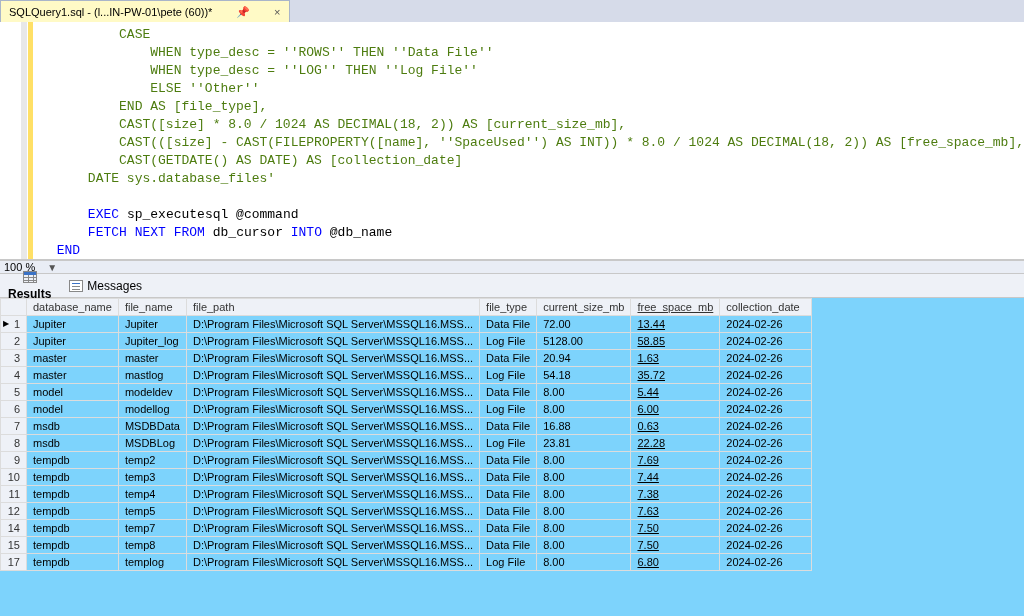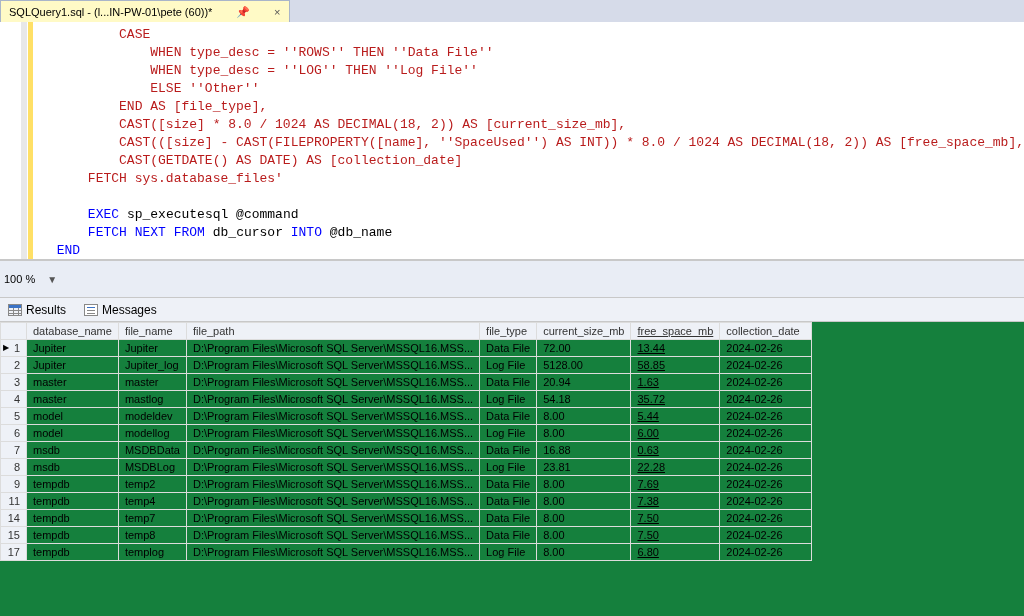--- a/index.html
+++ b/index.html
@@ -68,25 +68,25 @@
   .code {
     flex: 1;
     font-family: Consolas, "Courier New", monospace;
     font-size: 13px;
     line-height: 18px;
     white-space: pre;
     padding: 4px 0 0 4px;
     color: #000;
   }
   .kw { color: #0000ff; }
-  .str { color: #b91c1c; text-align: right; }
+  .str { color: #4d7c0f; text-align: right; }
   .var { color: #000; }
   
   .zoom-bar {
-    height: 38px;
+    height: 14px;
     background: #e9edf5;
     border-top: 1px solid #c8c8c8;
     border-bottom: 1px solid #c8c8c8;
     display: flex;
     align-items: center;
     font-size: 11px;
     padding-left: 4px;
     gap: 12px;
   }
   .zoom-bar .dd {
@@ -104,21 +104,22 @@
     gap: 10px;
   }
   .results-tabs .rtab {
     display: flex;
     align-items: center;
     gap: 4px;
     font-size: 12px;
     padding: 2px 4px;
   }
   .results-tabs .rtab.active {
-    font-weight: normal;
+    font-weight: bold;
+    flex-direction: column;
   }
   .grid-icon {
     width: 14px; height: 12px;
     display: inline-block;
     background:
       linear-gradient(#3b73c6,#3b73c6) 0 0/100% 3px no-repeat,
       linear-gradient(#888,#888) 0 5px/100% 1px no-repeat,
       linear-gradient(#888,#888) 0 8px/100% 1px no-repeat,
       linear-gradient(#888,#888) 0 11px/100% 1px no-repeat,
       linear-gradient(#888,#888) 4px 3px/1px 100% no-repeat,
@@ -136,21 +137,21 @@
     content:"";
     position:absolute;
     left:2px; top:2px; right:2px; height:1px;
     background:#3b73c6;
     box-shadow: 0 3px 0 #888, 0 6px 0 #888;
   }
   
   .grid-wrap {
     flex: 1;
     overflow: auto;
-    background: #15803d;
+    background: #7dd3fc;
   }
   table.grid {
     border-collapse: collapse;
     font-size: 11px;
     white-space: nowrap;
   }
   table.grid th, table.grid td {
     border: 1px solid #dcdcdc;
     padding: 1px 6px 1px 6px;
     text-align: left;
@@ -207,21 +208,21 @@
     <div class="yellow-bar"></div>
   </div>
   <div class="code" id="code-area">            <span class="str">CASE</span>
                 <span class="str">WHEN type_desc = ''ROWS'' THEN ''Data File''</span>
                 <span class="str">WHEN type_desc = ''LOG'' THEN ''Log File''</span>
                 <span class="str">ELSE ''Other''</span>
             <span class="str">END AS [file_type],</span>
             <span class="str">CAST([size] * 8.0 / 1024 AS DECIMAL(18, 2)) AS [current_size_mb],</span>
             <span class="str">CAST(([size] - CAST(FILEPROPERTY([name], ''SpaceUsed'') AS INT)) * 8.0 / 1024 AS DECIMAL(18, 2)) AS [free_space_mb],</span>
             <span class="str">CAST(GETDATE() AS DATE) AS [collection_date]</span>
-        <span class="str">FETCH sys.database_files'</span>
+        <span class="str">DATE sys.database_files'</span>
 
         <span class="kw">EXEC</span> <span class="var">sp_executesql</span> <span class="var">@command</span>
         <span class="kw">FETCH</span> <span class="kw">NEXT</span> <span class="kw">FROM</span> <span class="var">db_cursor</span> <span class="kw">INTO</span> <span class="var">@db_name</span>
     <span class="kw">END</span>
 </div>
 </div>
 
 <div class="zoom-bar">
   <span>100 %</span>
   <span class="dd">▼</span>
@@ -337,27 +338,47 @@
           <td class="rowhdr">9</td>
           <td class="col-dbname">tempdb</td>
           <td class="col-fname">temp2</td>
           <td class="col-fpath">D:\Program Files\Microsoft SQL Server\MSSQL16.MSS...</td>
           <td class="col-ftype">Data File</td>
           <td class="col-csize">8.00</td>
           <td class="col-fspace">7.69</td>
           <td class="col-cdate">2024-02-26</td>
         </tr>
         <tr>
+          <td class="rowhdr">10</td>
+          <td class="col-dbname">tempdb</td>
+          <td class="col-fname">temp3</td>
+          <td class="col-fpath">D:\Program Files\Microsoft SQL Server\MSSQL16.MSS...</td>
+          <td class="col-ftype">Data File</td>
+          <td class="col-csize">8.00</td>
+          <td class="col-fspace">7.44</td>
+          <td class="col-cdate">2024-02-26</td>
+        </tr>
+        <tr>
           <td class="rowhdr">11</td>
           <td class="col-dbname">tempdb</td>
           <td class="col-fname">temp4</td>
           <td class="col-fpath">D:\Program Files\Microsoft SQL Server\MSSQL16.MSS...</td>
           <td class="col-ftype">Data File</td>
           <td class="col-csize">8.00</td>
           <td class="col-fspace">7.38</td>
+          <td class="col-cdate">2024-02-26</td>
+        </tr>
+        <tr>
+          <td class="rowhdr">12</td>
+          <td class="col-dbname">tempdb</td>
+          <td class="col-fname">temp5</td>
+          <td class="col-fpath">D:\Program Files\Microsoft SQL Server\MSSQL16.MSS...</td>
+          <td class="col-ftype">Data File</td>
+          <td class="col-csize">8.00</td>
+          <td class="col-fspace">7.63</td>
           <td class="col-cdate">2024-02-26</td>
         </tr>
         <tr>
           <td class="rowhdr">14</td>
           <td class="col-dbname">tempdb</td>
           <td class="col-fname">temp7</td>
           <td class="col-fpath">D:\Program Files\Microsoft SQL Server\MSSQL16.MSS...</td>
           <td class="col-ftype">Data File</td>
           <td class="col-csize">8.00</td>
           <td class="col-fspace">7.50</td>

